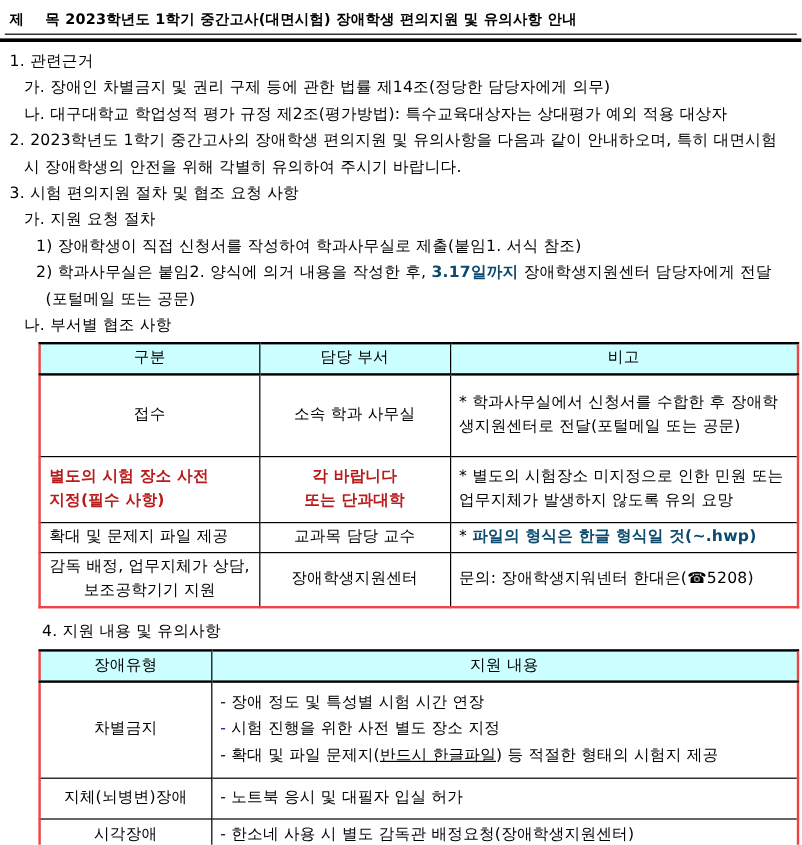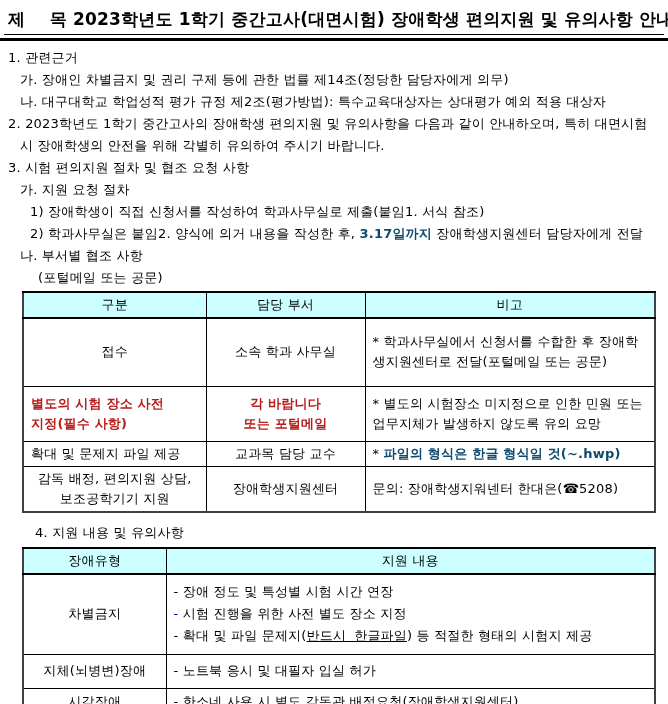--- a/index.html
+++ b/index.html
@@ -3,32 +3,32 @@
 <meta charset="utf-8">
 <style>
   * { margin: 0; padding: 0; box-sizing: border-box; }
   html, body { background: #ffffff; }
   body {
     width: 668px; height: 704px; overflow: hidden;
     font-family: "DejaVu Sans", "Liberation Sans", sans-serif;
     font-size: 13px; color: #000;
   }
   .title-wrap { margin: 6px 4px 0 4px; border-bottom: 1px solid #000; padding: 2px 4px 3px 4px; }
-  .doc-title { font-weight: bold; font-size: 17px; white-space: pre; letter-spacing: 0.2px; }
+  .doc-title { font-weight: bold; font-size: 12px; white-space: pre; letter-spacing: 0.2px; }
   .thick-rule { height: 3px; background: #000; margin-top: 3px; }
   .content { padding: 6px 0 0 8px; }
   .line { line-height: 22px; white-space: pre; letter-spacing: 0.2px; }
   .ind1 { padding-left: 12px; }
   .ind2 { padding-left: 22px; }
   .ind3 { padding-left: 30px; }
   .red-bold { color: #0c4a6e; font-weight: bold; }
   .blue-bold { color: #b91c1c; font-weight: bold; }
   .blue { color: #0000cd; }
-  .ul { text-decoration: underline; font-family: Liberation Mono, monospace; }
-  table { border-collapse: collapse; table-layout: fixed; width: 632px; margin-left: 14px; border: 2px solid #404040; }
+  .ul { text-decoration: underline; }
+  table { border-collapse: collapse; table-layout: fixed; width: 632px; margin-left: 24px; border: 2px solid #ef4444; }
   th, td { border: 1px solid #000; vertical-align: middle; padding: 2px 7px; line-height: 20px; letter-spacing: 0.2px; }
   th { background: #ccffff; font-weight: normal; text-align: center; height: 26px; border-bottom: 2px solid #000; border-top: 2px solid #000; }
   td.c { text-align: center; }
   td.l { text-align: left; }
   .t1 { margin-top: 2px; }
   .t1 tr.r1 td { height: 68px; }
   .t1 tr.r2 td { height: 55px; }
   .t1 tr.r3 td { height: 25px; }
   .t1 tr.r4 td { height: 46px; }
   .section4 { margin-top: 9px; margin-left: 27px; }
@@ -50,22 +50,22 @@
 <div class="content">
   <div class="line">1. 관련근거</div>
   <div class="line ind1">가. 장애인 차별금지 및 권리 구제 등에 관한 법률 제14조(정당한 담당자에게 의무)</div>
   <div class="line ind1">나. 대구대학교 학업성적 평가 규정 제2조(평가방법): 특수교육대상자는 상대평가 예외 적용 대상자</div>
   <div class="line">2. 2023학년도 1학기 중간고사의 장애학생 편의지원 및 유의사항을 다음과 같이 안내하오며, 특히 대면시험</div>
   <div class="line ind1">시 장애학생의 안전을 위해 각별히 유의하여 주시기 바랍니다.</div>
   <div class="line">3. 시험 편의지원 절차 및 협조 요청 사항</div>
   <div class="line ind1">가. 지원 요청 절차</div>
   <div class="line ind2">1) 장애학생이 직접 신청서를 작성하여 학과사무실로 제출(붙임1. 서식 참조)</div>
   <div class="line ind2"><span>2) 학과사무실은 붙임2. 양식에 의거 내용을 작성한 후, </span><span class="red-bold">3.17일까지</span><span> 장애학생지원센터 담당자에게 전달</span></div>
+  <div class="line ind3">(포털메일 또는 공문)</div>
   <div class="line ind1">나. 부서별 협조 사항</div>
-  <div class="line ind3">(포털메일 또는 공문)</div>
 
   <table class="t1">
     <colgroup>
         <col style="width:183px">
         <col style="width:159px">
         <col style="width:290px">
       </colgroup>
     <tbody>
         <tr>
       <th>구분</th>
@@ -77,32 +77,32 @@
       <td class="c">소속 학과 사무실</td>
       <td class="l cellblock">* 학과사무실에서 신청서를 수합한 후 장애학생지원센터로 전달(포털메일 또는 공문)</td>
     </tr>
     <tr class="r2">
       <td class="l">
         <div class="blue-bold">별도의 시험 장소 사전</div>
         <div class="blue-bold">지정(필수 사항)</div>
       </td>
       <td class="c">
         <div class="blue-bold">각 바랍니다</div>
-        <div class="blue-bold">또는 포털메일</div>
+        <div class="blue-bold">또는 단과대학</div>
       </td>
       <td class="l cellblock">* 별도의 시험장소 미지정으로 인한 민원 또는 업무지체가 발생하지 않도록 유의 요망</td>
     </tr>
     <tr class="r3">
       <td class="l">확대 및 문제지 파일 제공</td>
       <td class="c">교과목 담당 교수</td>
       <td class="l" style="white-space:pre"><span>* </span><span class="red-bold">파일의 형식은 한글 형식일 것(~.hwp)</span></td>
     </tr>
     <tr class="r4">
       <td class="c">
-        <div>감독 배정, 편의지원 상담,</div>
+        <div>감독 배정, 업무지체가 상담,</div>
         <div>보조공학기기 지원</div>
       </td>
       <td class="c">장애학생지원센터</td>
       <td class="l" style="white-space:pre"><span>문의: 장애학생지워넨터 한대은(</span><span>☎</span><span>5208)</span></td>
     </tr>
   </tbody>
     </table>
 
   <div class="line section4">4. 지원 내용 및 유의사항</div>
 

